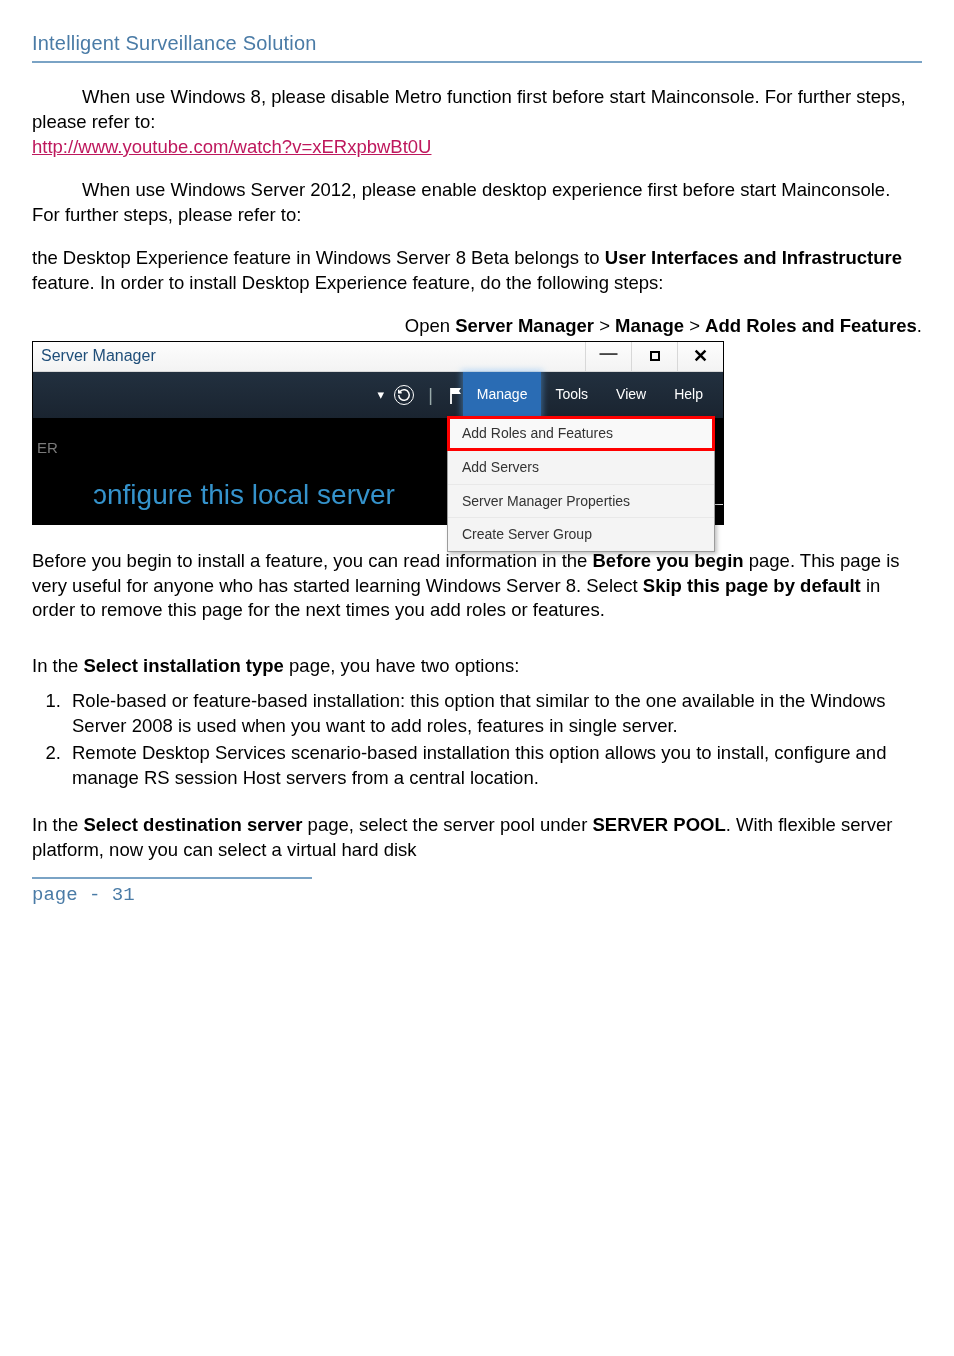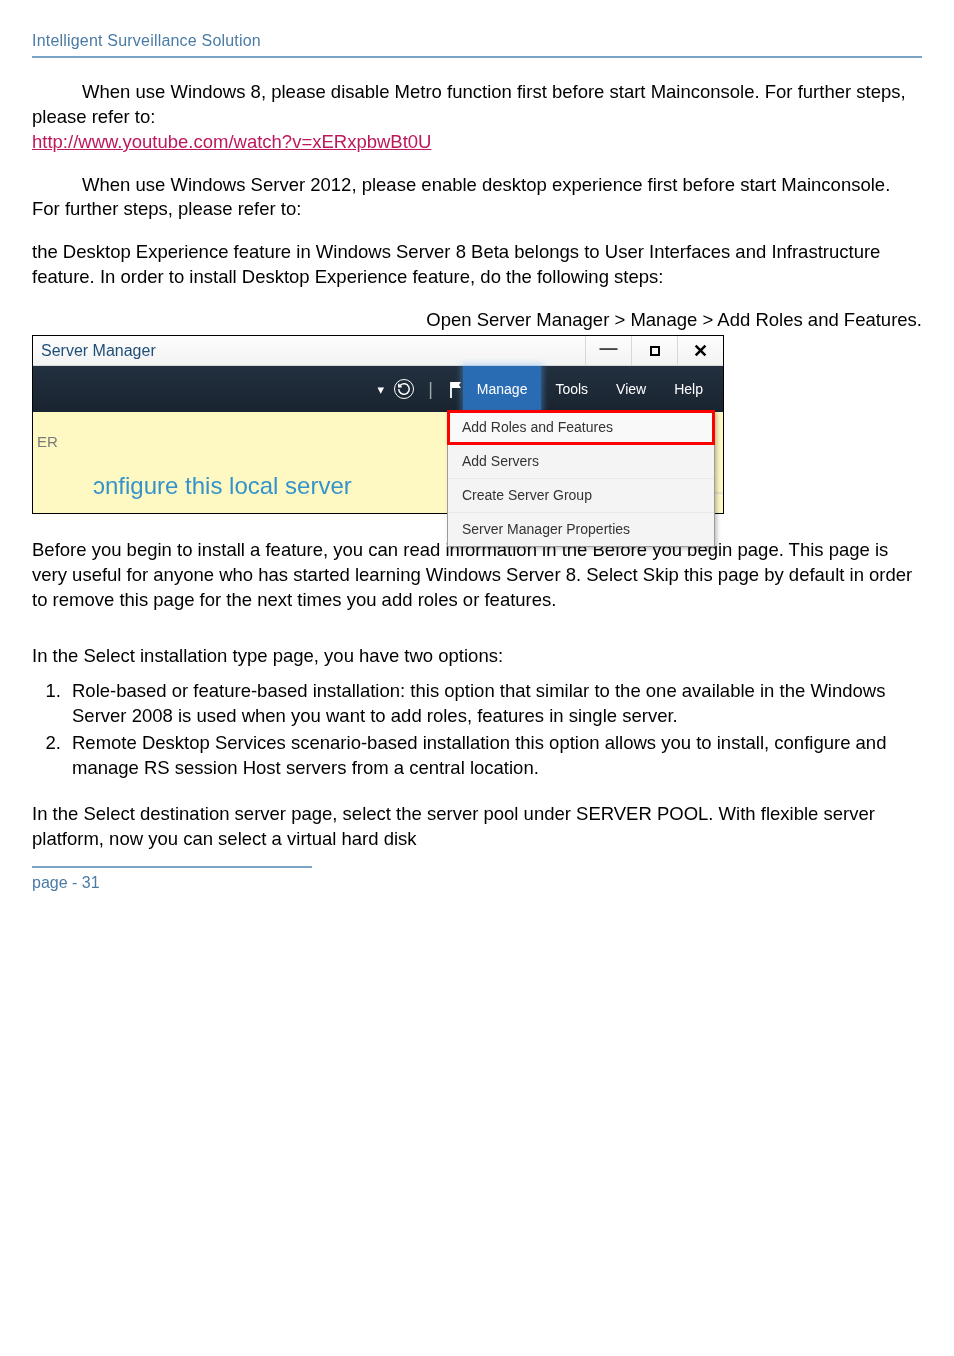--- a/index.html
+++ b/index.html
@@ -8,30 +8,30 @@
       padding: 30px 32px 20px 32px;
       font-family: "Century Gothic", "Segoe UI", Arial, sans-serif;
       background: #fff;
       color: #000;
       width: 954px;
       font-size: 18.5px;
       line-height: 1.35;
     }
     .header-title {
       color: #4a7ba6;
-      font-size: 16px;
+      font-size: 20px;
       border-bottom: 2px solid #7aa3c5;
       padding-bottom: 4px;
       margin-bottom: 22px;
       letter-spacing: 0.2px;
     }
     .para { margin: 0 0 18px 0; }
     .para .indent { display:inline-block; width:50px; }
     a.link { color: #be185d; text-decoration: underline; }
-    .bold { font-weight: normal; }
+    .bold { font-weight: bold; }
     .breadcrumb-line { margin: 0 0 2px 0; text-align: right; }
     .screenshot {
       width: 692px;
       border: 1px solid #000;
       font-family: "Segoe UI", Tahoma, sans-serif;
       font-size: 15px;
       margin-bottom: 24px;
       background:#fff;
     }
     .ss-titlebar {
@@ -119,39 +119,39 @@
       border-top:1px solid #e8e8e8;
     }
     .dd-item:first-child { border-top:none; }
     .dd-item.hl {
       outline:3px solid #ff0000;
       outline-offset:-2px;
       background:#f9f9f9;
     }
     .ss-body {
       display:flex;
-      background:#fef9c3;
+      background:#000000;
       justify-content:center;
     }
     .ss-left {
       width:60px;
       padding:20px 0 0 4px;
     }
     .er-label {
       color:#7a7a7a;
       font-size:15px;
       font-family:"Segoe UI", Tahoma, sans-serif;
     }
     .ss-main {
       flex:1;
       padding:58px 0 10px 0;
     }
     .config-text {
       color:#3593cc;
-      font-size:24px;
+      font-size:28px;
       font-family:"Segoe UI Light","Segoe UI",sans-serif;
     }
     .ss-corner {
       width:32px;
       border-left:1px solid #ddd;
       border-top:1px solid #ddd;
       height:20px;
       align-self:flex-end;
       box-shadow:-1px -1px 2px rgba(0,0,0,0.08);
     }
@@ -159,21 +159,21 @@
       margin:4px 0 22px 0;
       padding-left:34px;
     }
     ol.numbered li { margin-bottom:2px; padding-left:6px; }
     .footer-rule {
       width:280px;
       border:none;
       border-top:2px solid #7aa3c5;
       margin:14px 0 4px 0;
     }
-    .page-num { color:#4a7ba6; font-size:16px; }
+    .page-num { color:#4a7ba6; font-size:19px;font-family:Liberation Mono, monospace; }
   </style>
 </head>
 <body>
 
 <div class="header-title">Intelligent Surveillance Solution</div>
 
 <p class="para">
   <span class="indent"></span><span>When use Windows 8, please disable Metro function first before start Mainconsole. For further steps, please refer to:</span><br>
   <a class="link" href="#">http://www.youtube.com/watch?v=xERxpbwBt0U</a>
 </p>
@@ -222,22 +222,22 @@
     </div>
     <div class="tb-menus">
       <div class="tb-menu active">Manage</div>
       <div class="tb-menu">Tools</div>
       <div class="tb-menu">View</div>
       <div class="tb-menu">Help</div>
     </div>
     <div class="dropdown">
       <div class="dd-item hl">Add Roles and Features</div>
       <div class="dd-item">Add Servers</div>
+      <div class="dd-item">Server Manager Properties</div>
       <div class="dd-item">Create Server Group</div>
-      <div class="dd-item">Server Manager Properties</div>
     </div>
   </div>
   <div class="ss-body">
     <div class="ss-left">
       <div class="er-label">ER</div>
     </div>
     <div class="ss-main">
       <div class="config-text">ɔnfigure this local server</div>
     </div>
     <div style="display:flex;flex-direction:column;justify-content:flex-end;">

